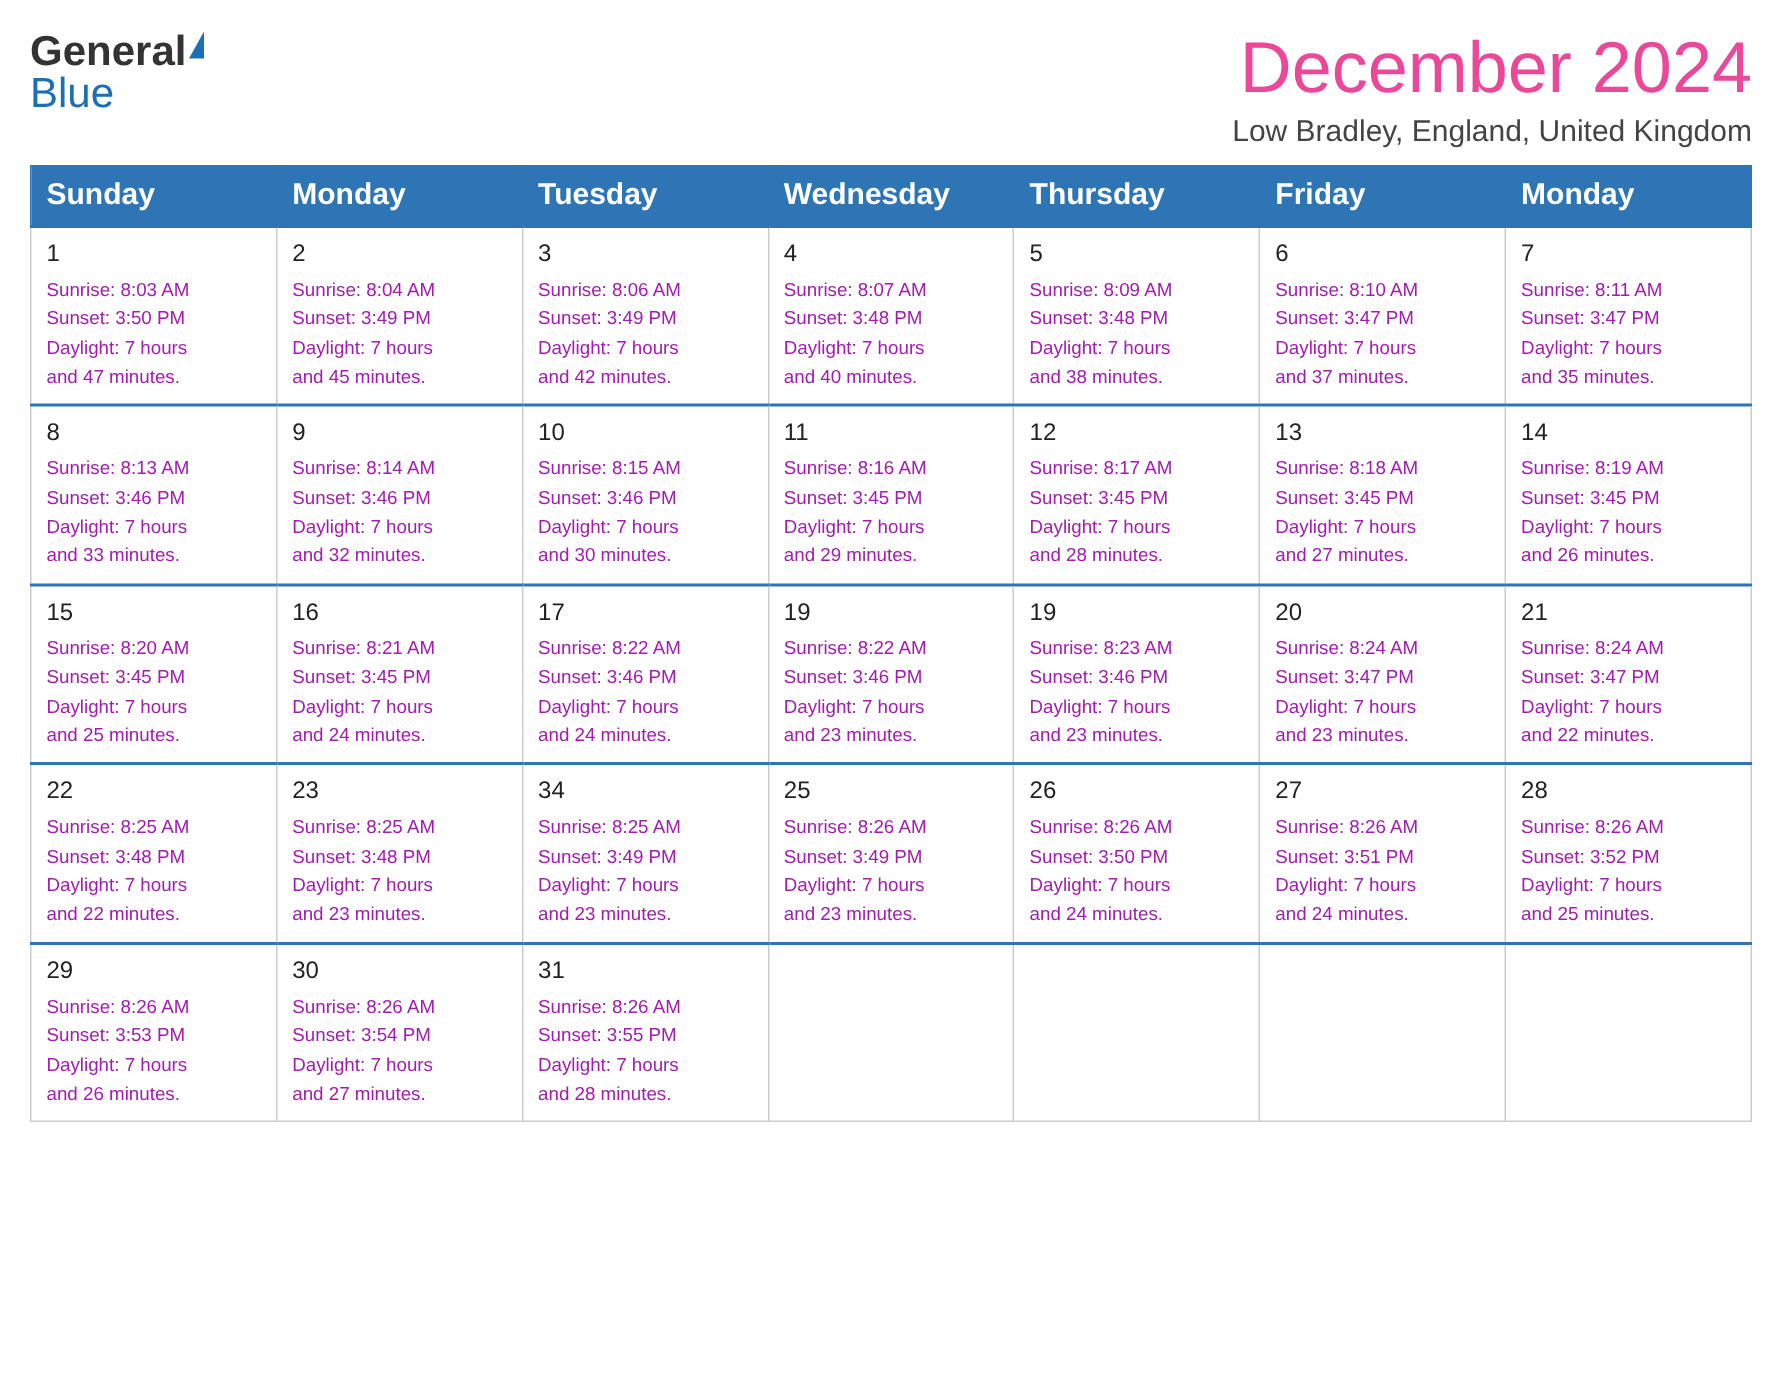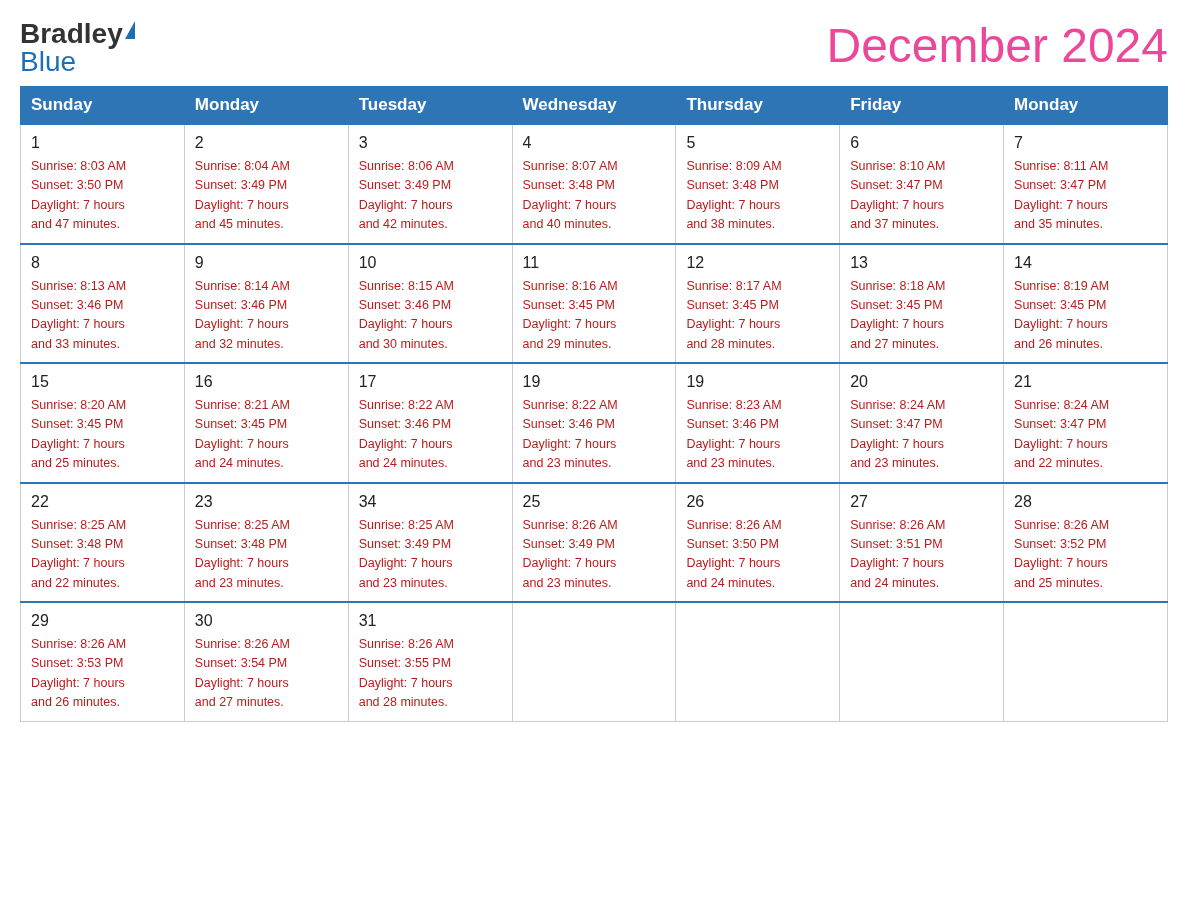--- a/index.html
+++ b/index.html
@@ -63,21 +63,21 @@
       margin-top: 4px;
     }
     .calendar {
       width: 100%;
       border-collapse: collapse;
       margin-top: 10px;
     }
     .calendar th {
       background-color: #2e75b6;
       color: #fff;
-      font-size: 17px;
+      font-size: 20px;
       font-weight: bold;
       padding: 8px 10px;
       text-align: left;
       border: 1px solid #2e75b6;
     }
     .calendar td {
       vertical-align: top;
       padding: 6px 10px 8px 10px;
       font-size: 12.5px;
       color: #222;
@@ -93,42 +93,43 @@
     }
     .day-number {
       font-size: 16px;
       font-weight: normal;
       color: #222;
       display: block;
       margin-bottom: 2px;
     }
     .day-info {
       font-size: 12.5px;
-      color: #b91c1c;
+      color: #a21caf;
       line-height: 1.55;
     }
     .calendar tr td {
       border-bottom: 1px solid #ccc;
     }
   </style>
 </head>
 <body>
 
 <div class="header">
   <div class="logo">
     <div class="logo-line">
-      <span class="logo-text-general">Bradley</span>
+      <span class="logo-text-general">General</span>
       <span class="logo-triangle"></span>
     </div>
     <div>
       <span class="logo-text-blue">Blue</span>
     </div>
   </div>
   <div class="title-section">
     <div class="month-title">December 2024</div>
+    <div class="location-title">Low Bradley, England, United Kingdom</div>
   </div>
 </div>
 
 <table class="calendar">
   <thead>
     <tr>
       <th>Sunday</th>
       <th>Monday</th>
       <th>Tuesday</th>
       <th>Wednesday</th>

